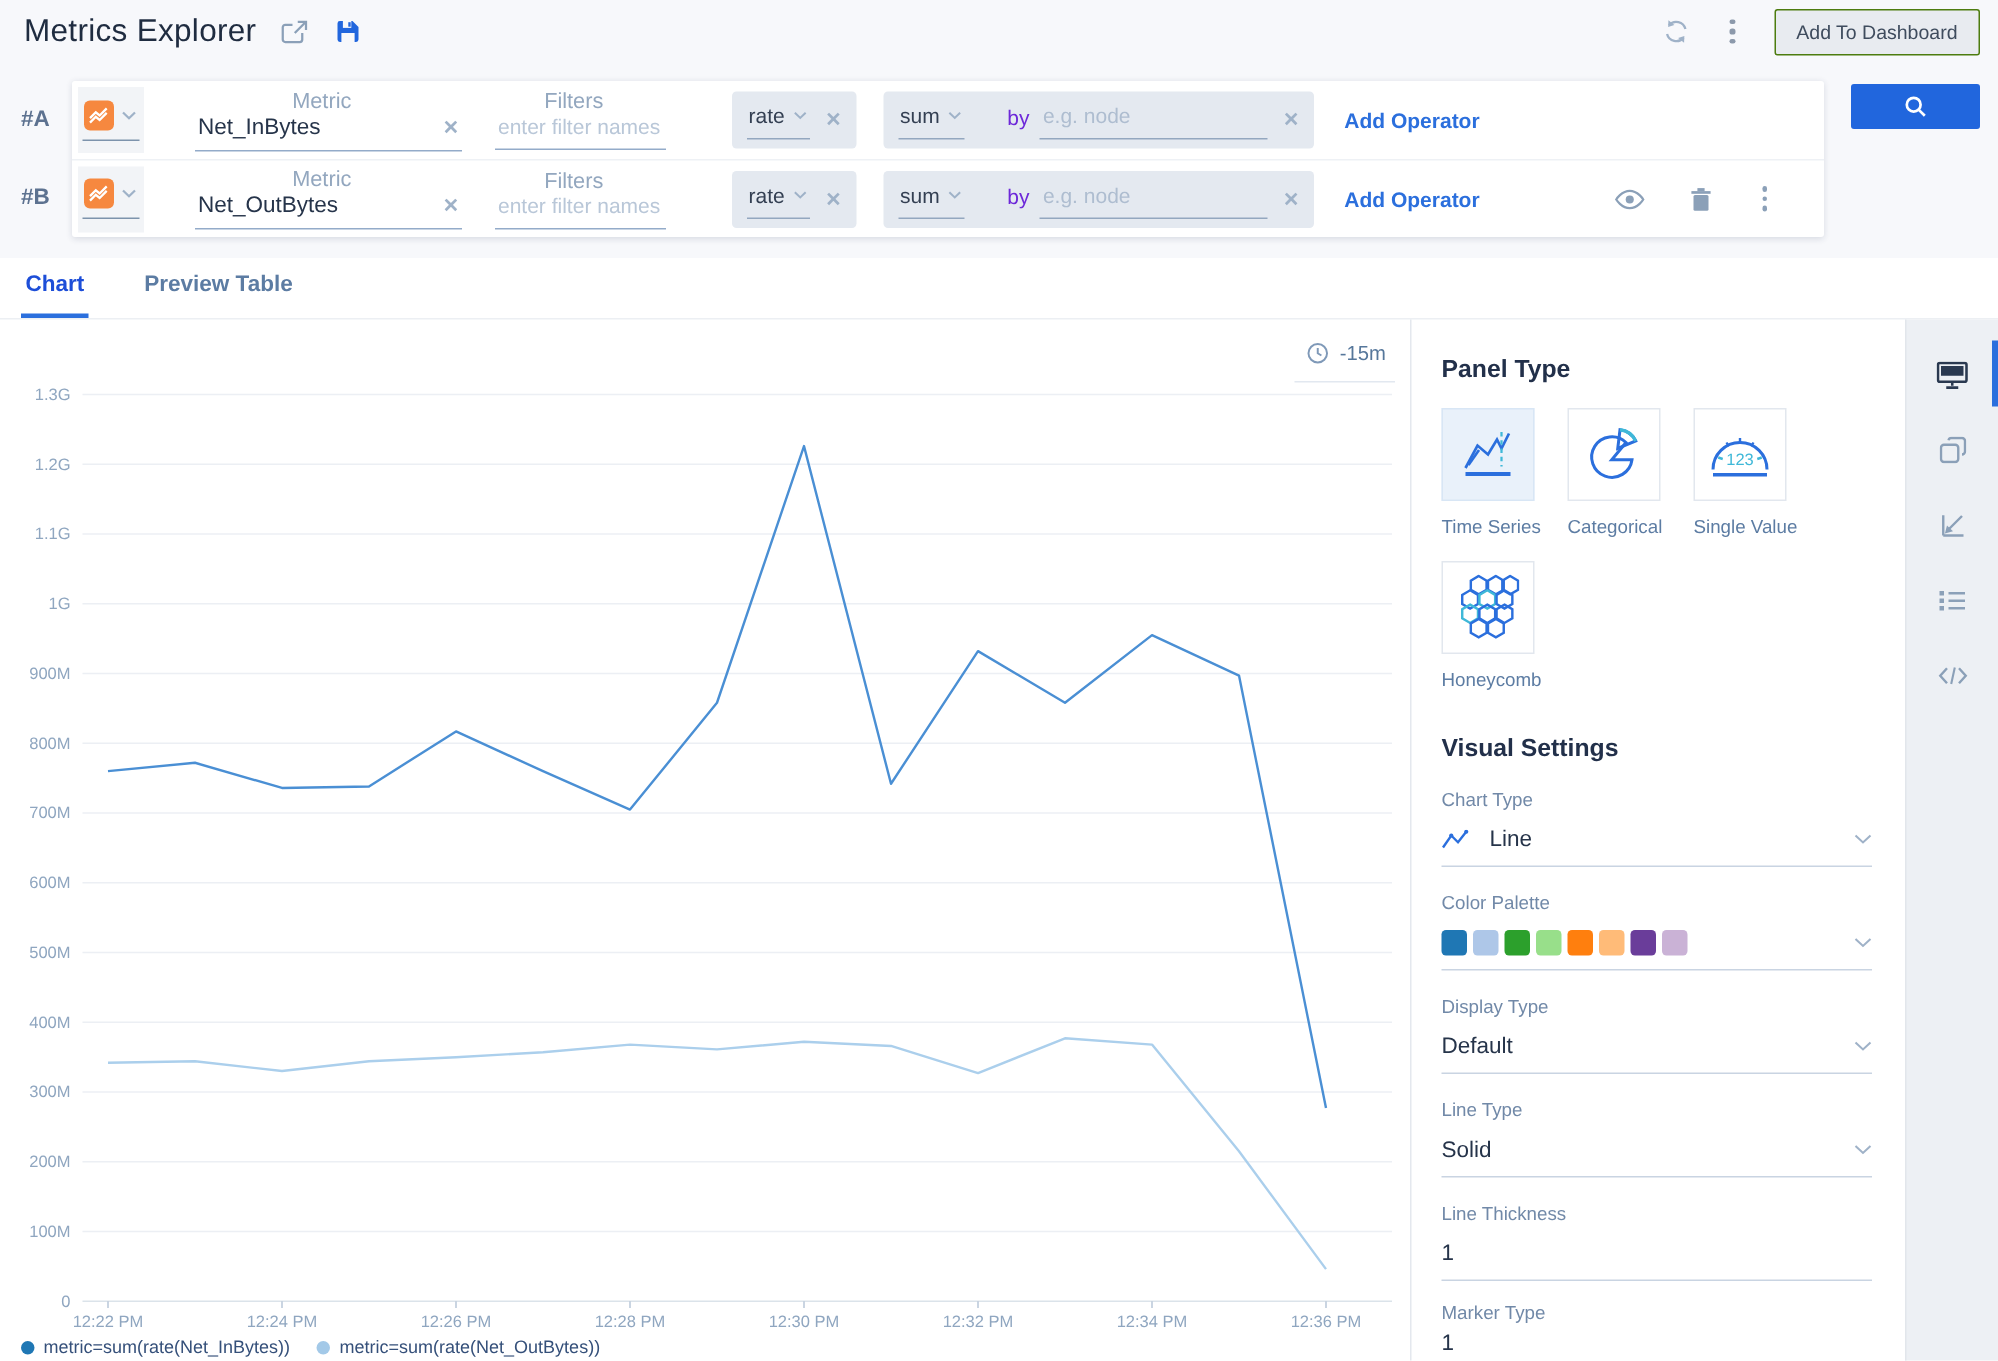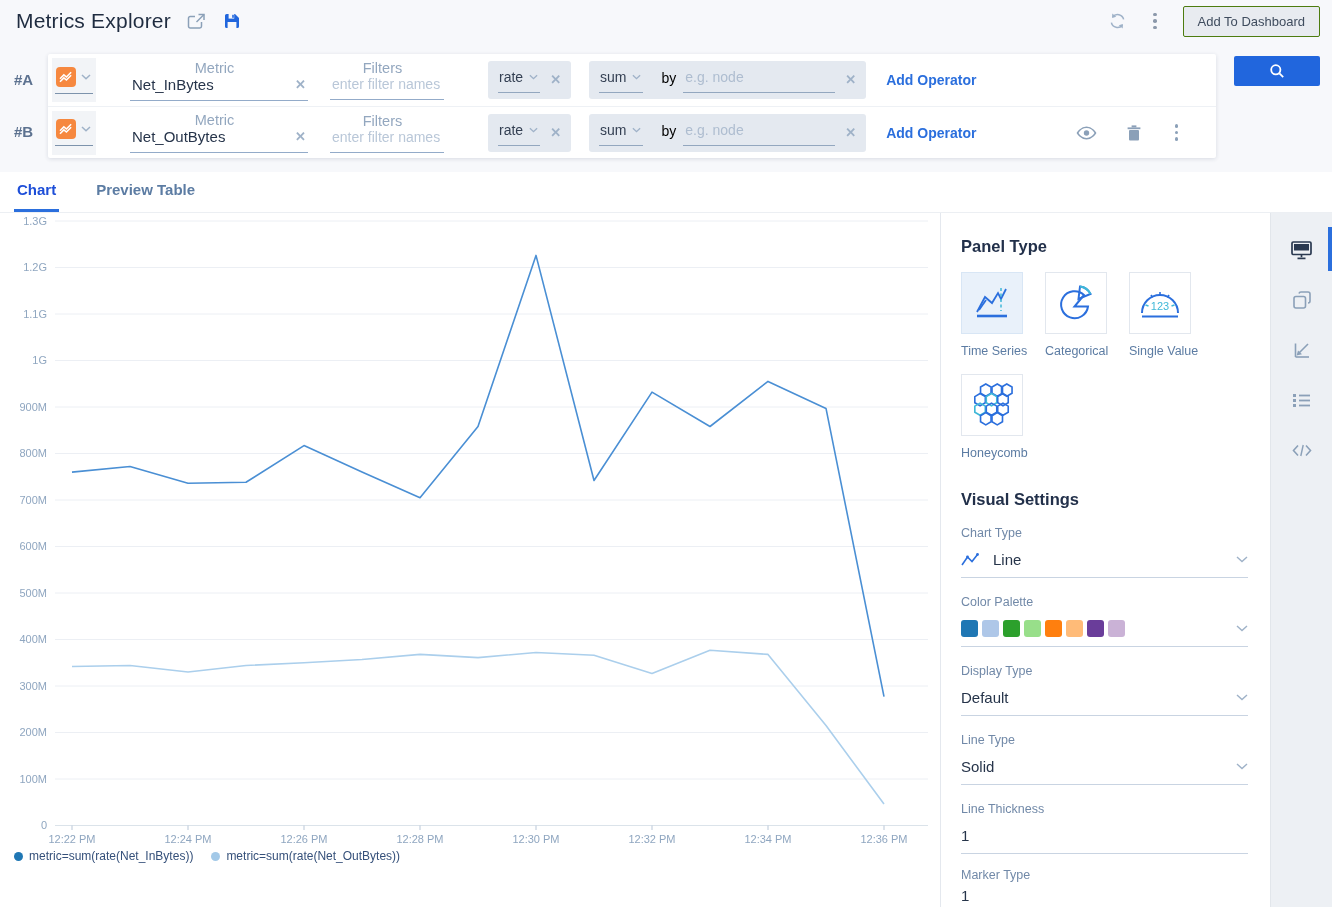--- a/index.html
+++ b/index.html
@@ -41,21 +41,21 @@
   .g-filters { margin-left:22px; }
   .inp { border-bottom:1px solid #93abc9; padding:0 2px 7px 2px; display:flex; align-items:center; font-size:15px; color:#26344a; }
   .metric-inp { width:178px; justify-content:space-between; cursor:text; }
   .filters-inp { width:114px; color:#b9c7d8; font-size:14px; cursor:text; }
   .clear-x { color:#9fb2c8; font-size:13px; font-weight:bold; cursor:pointer; margin-left:10px; line-height:1; }
   .chip { background:#e4e9f0; border-radius:3px; display:flex; align-items:flex-end; height:38px; padding:0 10px 0 10px; }
   .chip-rate { margin-left:44px; }
   .chip-sum { margin-left:18px; }
   .chip-val { display:flex; align-items:center; gap:6px; border-bottom:1px solid #93a7bf; padding:0 2px 7px 1px; margin-bottom:6px; font-size:14px; color:#333f52; cursor:pointer; }
   .chip .clear-x { margin-bottom:13px; }
-  .by-label { color:#000000; font-size:14px; margin:0 7px 13px 18px; }
+  .by-label { color:#6d28d9; font-size:14px; margin:0 7px 13px 28px; }
   .by-inp { width:152px; border-bottom:1px solid #93a7bf; padding:0 2px 7px 2px; margin-bottom:6px; color:#aebdd0; font-size:14px; cursor:text; }
   .add-op { color:#2b6fdd; font-weight:bold; font-size:14px; margin-left:20px; cursor:pointer; text-decoration:none; white-space:nowrap; }
   .row-actions { margin-left:auto; display:flex; align-items:center; gap:30px; margin-right:24px; }
   .row-actions > * { cursor:pointer; }
   .search-btn { width:86px; height:30px; flex:none; margin-top:2px; background:#2166dd; border:none; border-radius:2px;
     display:flex; align-items:center; justify-content:center; cursor:pointer; }
 
   
   .tabbar { background:#fff; display:flex; gap:34px; align-items:flex-end; height:40px; padding-left:14px; }
   .tab { font-size:15px; color:#5c7ca3; padding:0 3px 11px 3px; cursor:pointer; border-bottom:3px solid transparent;font-weight:bold; }
@@ -268,20 +268,29 @@
 </div>
 
 <div class="tabbar">
   <div class="tab active">Chart</div>
   <div class="tab">Preview Table</div>
 </div>
 
 <div class="main">
 
   <section class="chart-panel">
+    <div class="chart-toolbar">
+      <span class="range-ctl">
+        <svg width="15" height="15" viewBox="0 0 16 16">
+          <circle cx="8" cy="8" r="6.6" fill="none" stroke="#7f99b8" stroke-width="1.4"></circle>
+          <path d="M8 4.3V8l2.6 1.6" fill="none" stroke="#7f99b8" stroke-width="1.4"></path>
+        </svg>
+        <span>-15m</span>
+      </span>
+    </div>
     <svg id="chart-svg" width="938" height="632">
         <line x1="55" y1="8" x2="928" y2="8" stroke="#eceff4" stroke-width="1"></line>
         <text x="47" y="11.5" text-anchor="end" font-size="11" fill="#8fa6c0" font-family="Liberation Sans, sans-serif">1.3G</text>
         <line x1="55" y1="54.5" x2="928" y2="54.5" stroke="#eceff4" stroke-width="1"></line>
         <text x="47" y="58" text-anchor="end" font-size="11" fill="#8fa6c0" font-family="Liberation Sans, sans-serif">1.2G</text>
         <line x1="55" y1="101" x2="928" y2="101" stroke="#eceff4" stroke-width="1"></line>
         <text x="47" y="104.5" text-anchor="end" font-size="11" fill="#8fa6c0" font-family="Liberation Sans, sans-serif">1.1G</text>
         <line x1="55" y1="147.5" x2="928" y2="147.5" stroke="#eceff4" stroke-width="1"></line>
         <text x="47" y="151" text-anchor="end" font-size="11" fill="#8fa6c0" font-family="Liberation Sans, sans-serif">1G</text>
         <line x1="55" y1="194" x2="928" y2="194" stroke="#eceff4" stroke-width="1"></line>

